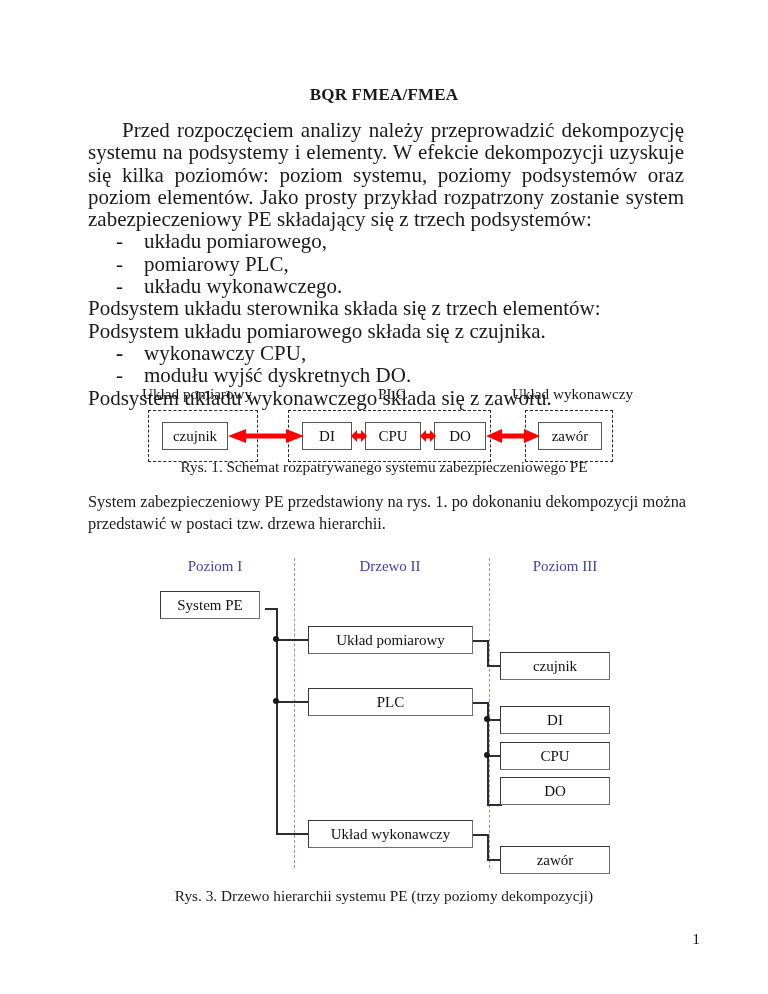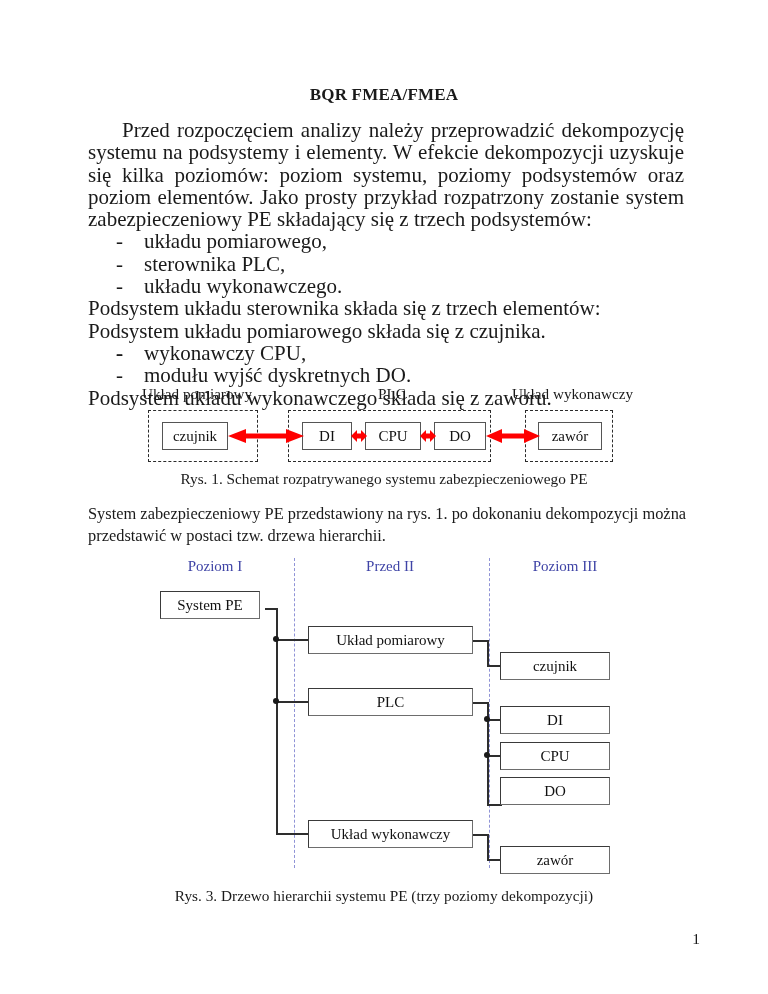--- a/index.html
+++ b/index.html
@@ -107,21 +107,21 @@
     position: absolute;
     width: 768px;
     text-align: center;
     font-size: 15.3px;
   }
 
   
   .mid-para {
     position: absolute;
     left: 88px;
-    top: 503px;
+    top: 491px;
     width: 600px;
     font-size: 16.4px;
     line-height: 22.3px;
   }
 
   
   .fig2 {
     position: absolute;
     left: 0;
     top: 548px;
@@ -187,21 +187,21 @@
   <div class="body-block">
     <p class="para-justified">Przed rozpoczęciem analizy należy przeprowadzić dekompozycję systemu na podsystemy i elementy. W efekcie dekompozycji uzyskuje się kilka poziomów: poziom systemu, poziomy podsystemów oraz poziom elementów. Jako prosty przykład rozpatrzony zostanie system zabezpieczeniowy PE składający się z trzech podsystemów:</p>
 
     <ul class="dash-list">
       <li>
         <span class="dash">-</span>
         <span>układu pomiarowego,</span>
       </li>
       <li>
         <span class="dash">-</span>
-        <span>sterownika PLC,</span>
+        <span>pomiarowy PLC,</span>
       </li>
       <li>
         <span class="dash">-</span>
         <span>układu wykonawczego.</span>
       </li>
     </ul>
 
     <p class="para-plain">Podsystem układu sterownika składa się z trzech elementów:</p>
     <p class="para-plain">Podsystem układu pomiarowego składa się z czujnika.</p>
 
@@ -264,28 +264,28 @@
 
     <svg class="arrow" style="left:486px; top:43px; width:54px;" viewBox="0 0 54 16">
       <g fill="#ff0000">
         <rect x="14" y="5.5" width="26" height="5"></rect>
         <polygon points="0,8 16,1 16,15"></polygon>
         <polygon points="54,8 38,1 38,15"></polygon>
       </g>
     </svg>
   </div>
 
-  <div class="caption" style="top:470px;">Rys. 1. Schemat rozpatrywanego systemu zabezpieczeniowego PE</div>
+  <div class="caption" style="top:458px;">Rys. 1. Schemat rozpatrywanego systemu zabezpieczeniowego PE</div>
 
   <div class="mid-para">System zabezpieczeniowy PE przedstawiony na rys. 1. po dokonaniu dekompozycji można przedstawić w postaci tzw. drzewa hierarchii.</div>
 
   <div class="fig2">
 
     <div class="level-label" style="left:160px; top:10px; width:110px;">Poziom I</div>
-    <div class="level-label" style="left:330px; top:10px; width:120px;">Przed II</div>
+    <div class="level-label" style="left:330px; top:10px; width:120px;">Drzewo II</div>
     <div class="level-label" style="left:505px; top:10px; width:120px;">Poziom III</div>
 
     <div class="vsep" style="left:294px; top:10px; height:310px;"></div>
     <div class="vsep" style="left:489px; top:10px; height:310px;"></div>
 
     <div class="link h" style="left:265px; top:60px; width:13px;"></div>
     <div class="link v" style="left:276px; top:60px; height:225px;"></div>
 
     <div class="link h" style="left:276px; top:91px; width:34px;"></div>
     <div class="jdot" style="left:273px; top:88px;"></div>

